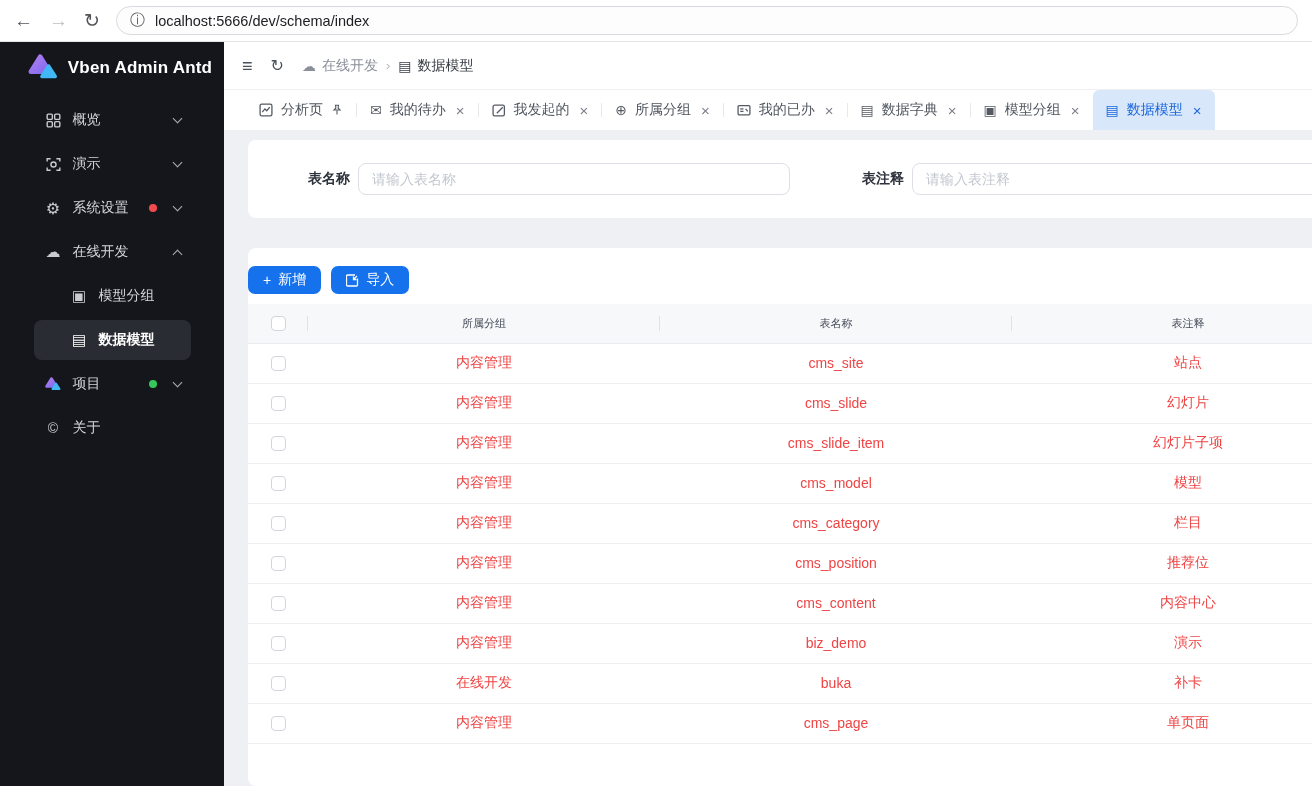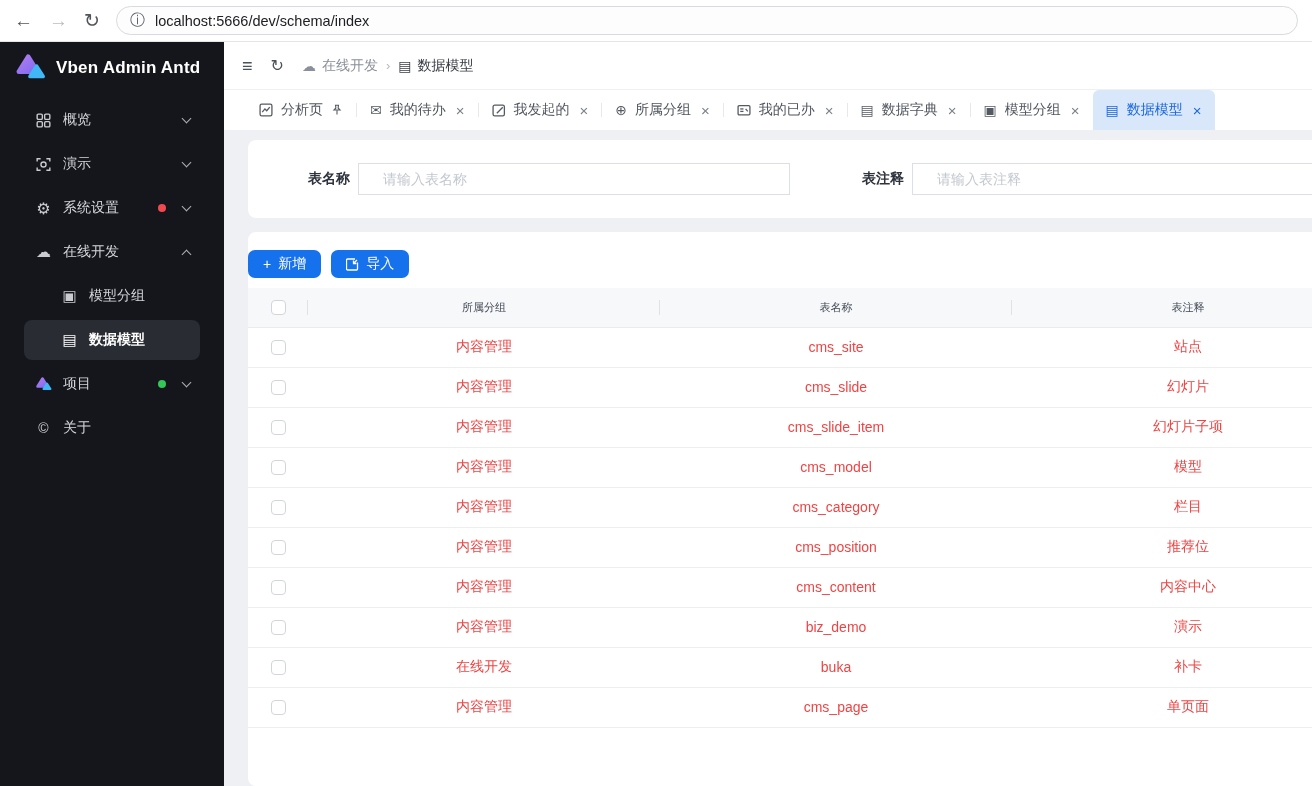--- a/index.html
+++ b/index.html
@@ -14,21 +14,21 @@
   .nav-ic.disabled { color:#b9bdc1; }
   .omnibox { flex:1; height:29px; border:1px solid #d7dade; border-radius:15px;
     display:flex; align-items:center; gap:10px; padding:0 13px; background:#fdfdfe; }
   .omni-info { color:#5f6368; font-size:15px; }
   .omni-url { color:#202124; font-size:14.5px; }
 
   .app { flex:1; display:flex; min-height:0; }
 
   
   .sidebar { width:224px; flex:none; background:#14161c; color:#d5d6da;
-    display:flex; flex-direction:column; }
+    display:flex; flex-direction:column;align-items:center; }
   .logo-row { height:52px; display:flex; align-items:center; gap:10px; padding-left:16px; flex:none; }
   .logo-title { color:#fff; font-weight:700; font-size:17px; letter-spacing:.2px; }
   .menu { padding:6px 24px; }
   .mi { height:40px; margin-bottom:4px; display:flex; align-items:center; gap:10px;
     padding:0 10px; border-radius:8px; cursor:pointer; color:#d5d6da; }
   .mi.sub { padding-left:36px; }
   .mi.active { background:#2a2c33; color:#fff; font-weight:600; }
   .micon { width:19px; text-align:center; font-size:15px; color:#c9cbd1; flex:none;
     display:inline-flex; justify-content:center; align-items:center; }
   .mi.active .micon { color:#fff; }
@@ -54,27 +54,27 @@
     padding-left:22px; flex:none; }
   .tab { display:flex; align-items:center; gap:8px; padding:0 13px; color:#50555e; cursor:pointer; white-space:nowrap; }
   .tab .ticon { color:#555a62; display:inline-flex; }
   .tab.active { background:#d9e7fb; color:#1a67db; border-radius:6px 6px 0 0; }
   .tab.active .ticon, .tab.active .tclose { color:#1a67db; }
   .tclose { font-size:15px; color:#7b8089; margin-left:2px; cursor:pointer; line-height:1; }
   .tsep { width:1px; background:#e6e8eb; height:14px; align-self:center; flex:none; }
 
   
   .content { flex:1; background:#eef0f4; padding:10px 0 0 24px; overflow:hidden;
-    display:flex; flex-direction:column; gap:14px; }
+    display:flex; flex-direction:column; gap:30px; }
   .card { background:#fff; border-radius:8px; width:1116px; flex:none; }
   .searchcard { padding:23px 16px; display:flex; align-items:center; }
   .field { display:flex; align-items:center; margin-right:28px; }
   .flabel { width:86px; text-align:right; margin-right:8px; font-weight:600; color:#2e333d; flex:none; }
-  .finput { width:432px; height:32px; border:1px solid #dcdfe5; border-radius:0;
-    padding:0 24px; font-size:14px; color:#333; outline:none; font-family:inherit; }
+  .finput { width:432px; height:32px; border:1px solid #dcdfe5; border-radius:8px;
+    padding:0 13px; font-size:14px; color:#333; outline:none; font-family:inherit; }
   .finput::placeholder { color:#c3c7cf; }
 
   .tablecard { padding-top:18px; flex:1; }
   .tbtoolbar { display:flex; gap:10px; margin-bottom:10px; }
   .btn { height:28px; padding:0 15px; background:#1671ec; color:#fff; border:none;
     border-radius:7px; font-size:14px; display:inline-flex; align-items:center; gap:7px;
     cursor:pointer; font-family:inherit; }
   .btn .bic { font-size:14px; line-height:1; display:inline-flex; }
 
   table { width:1116px; border-collapse:collapse; table-layout:fixed; }

